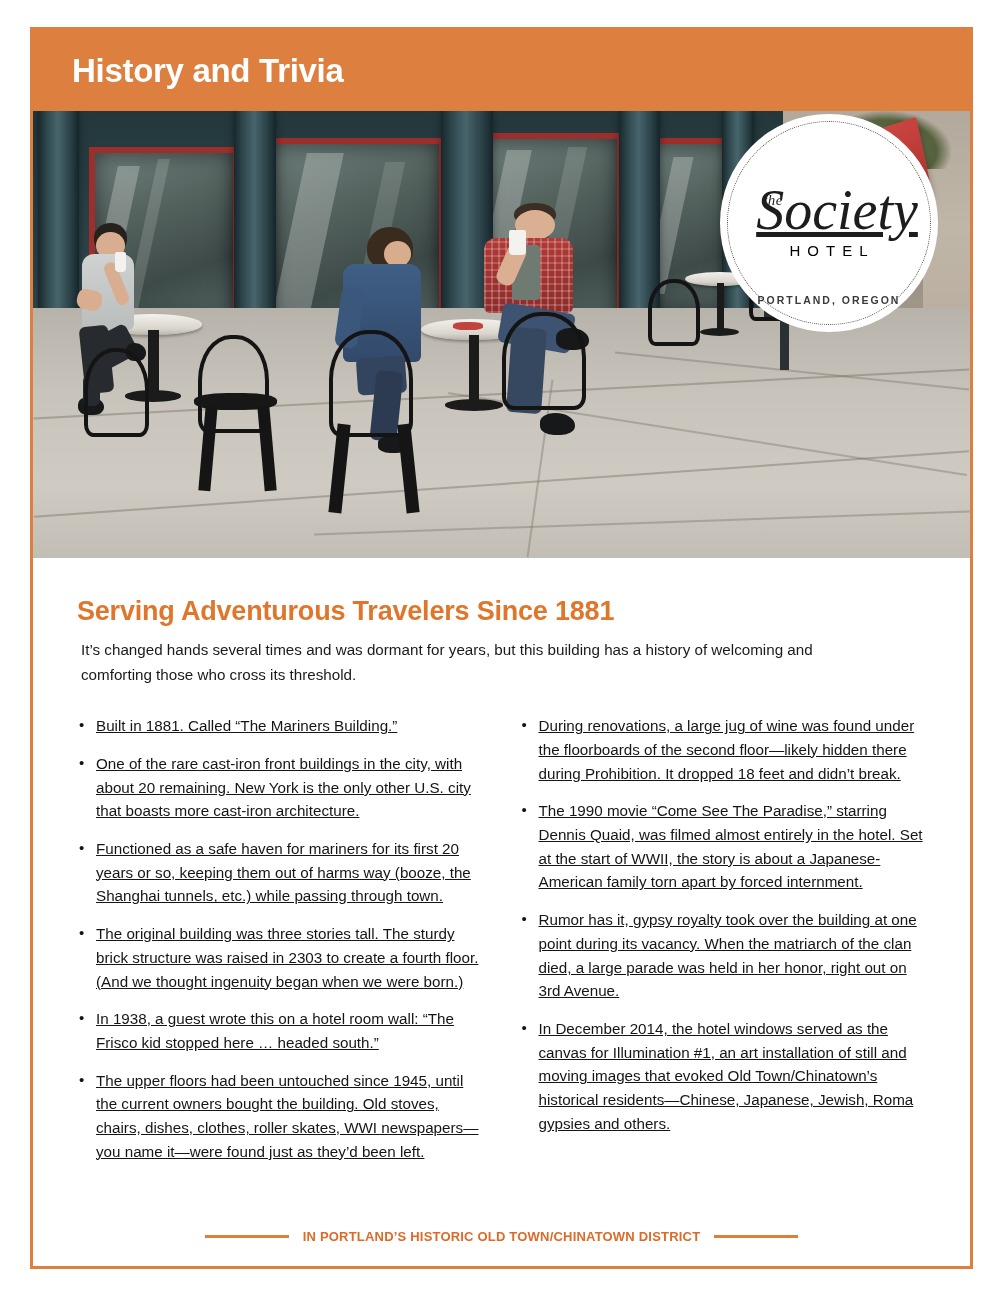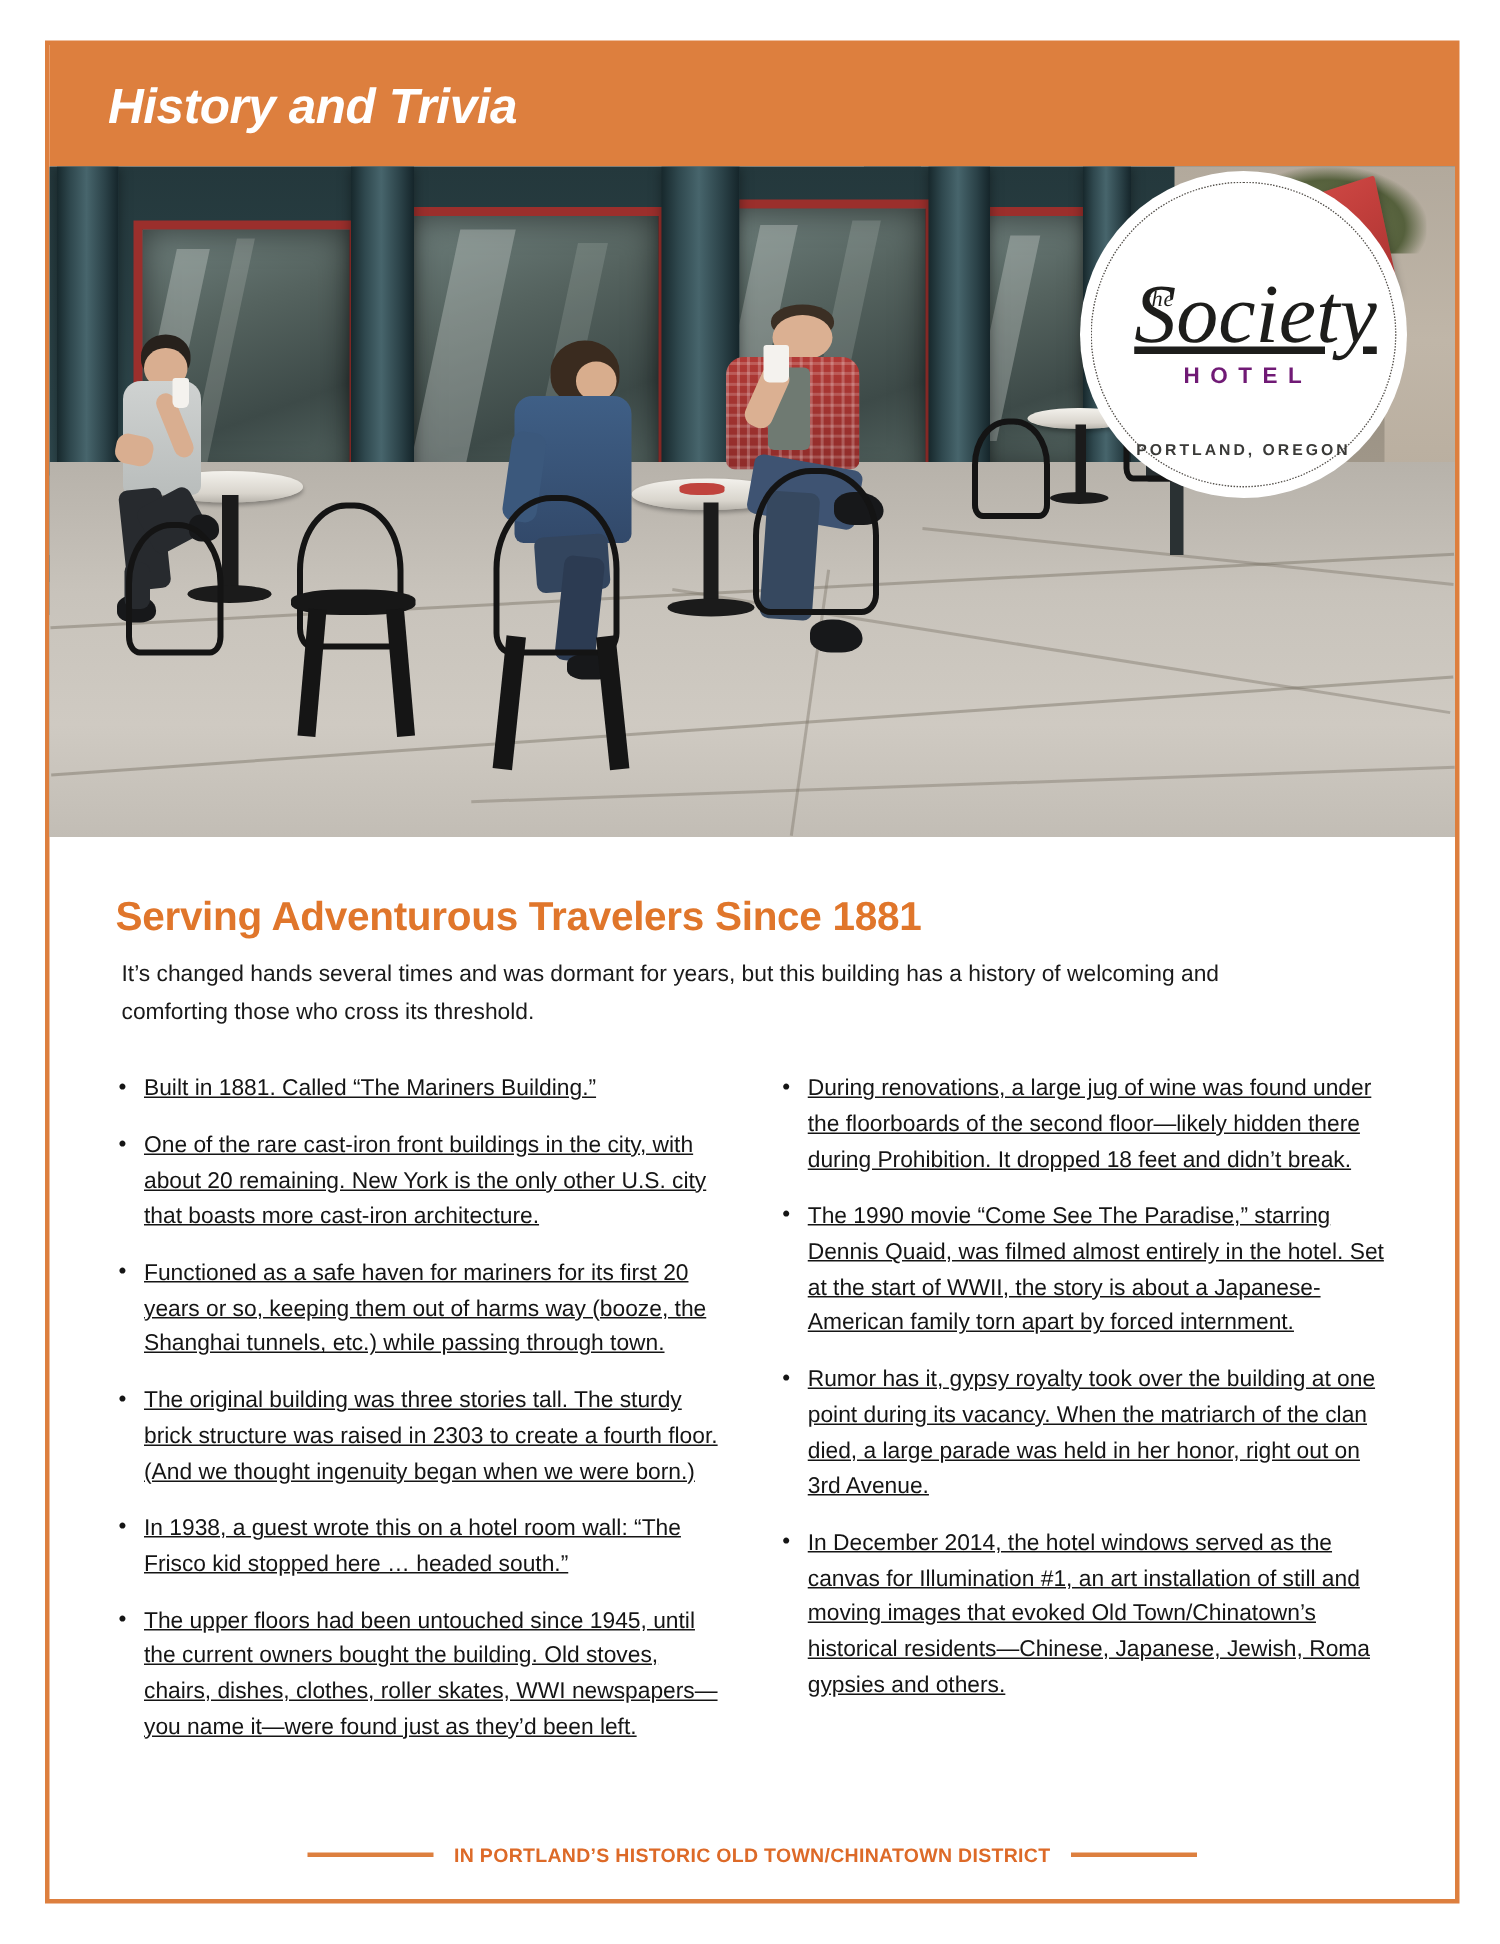--- a/index.html
+++ b/index.html
@@ -21,21 +21,20 @@
     border: 3px solid #DD7F3E;
     background: #ffffff;
   }
 
   
   .header-bar {
     position: relative;
     height: 81px;
     background: #DD7F3E;
     overflow: hidden;
-    font-style: italic;
   }
   .header-title {
     position: absolute;
     left: 39px;
     top: 22px;
     color: #ffffff;
     font-size: 33px;
     font-weight: bold;
     letter-spacing: -0.3px;
   }
@@ -226,22 +225,22 @@
     font-size: 56px;
     color: #1d1d1b;
     line-height: 1;
     margin-top: -6px;
     margin-left: 16px;
     text-decoration: underline;
   }
   .logo-hotel {
     font-size: 15px;
     letter-spacing: 7px;
-    color: #701a75;
-    font-weight: bold;
+    color: #000000;
+    font-weight: normal;
     margin-top: 4px;
     margin-left: 6px;
   }
   .logo-city {
     position:absolute; bottom:26px; left:0; right:0;
     text-align:center;
     font-size: 10.5px;
     letter-spacing: 2px;
     color: #3a3a38;
     font-weight: bold;

